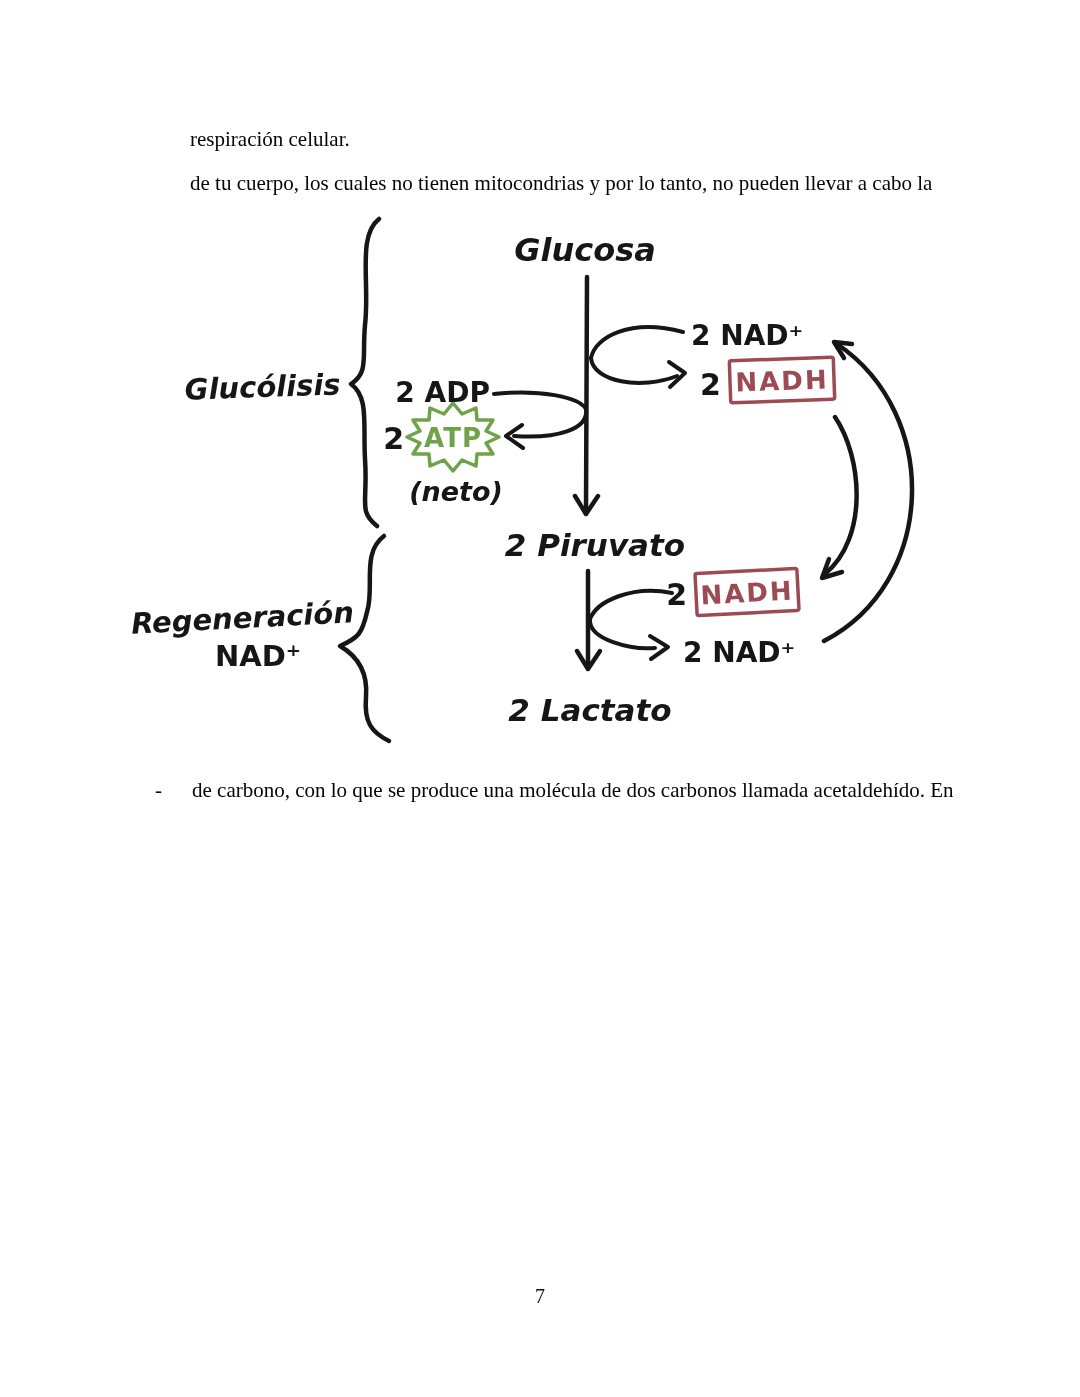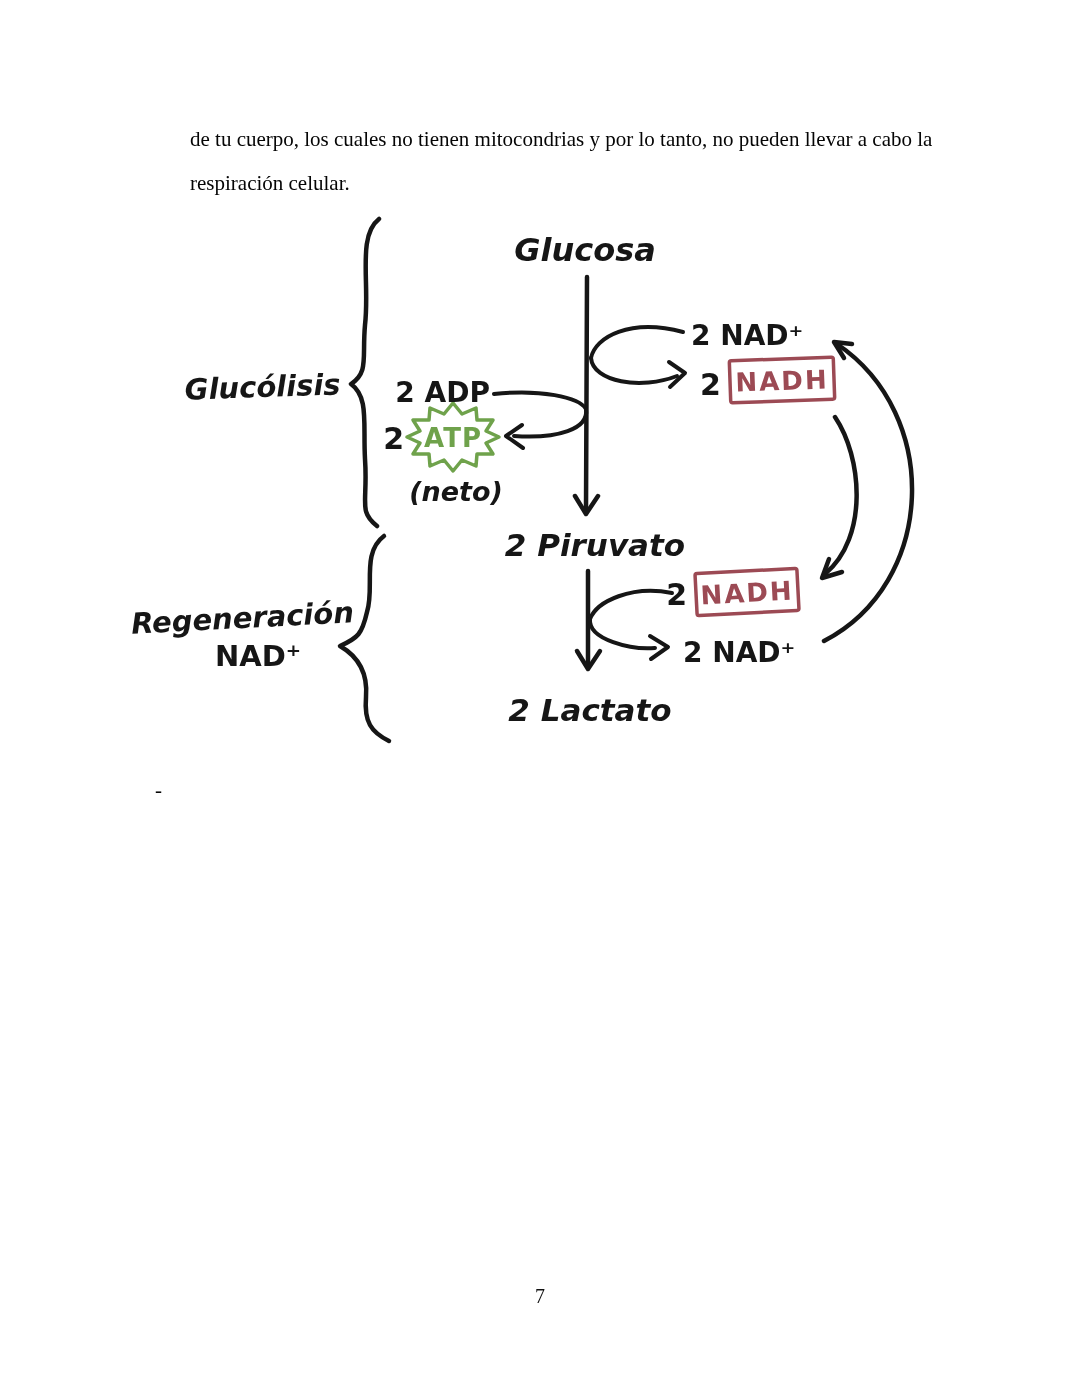--- a/index.html
+++ b/index.html
@@ -19,22 +19,22 @@
   .green-text{fill:#6fa24b;}
   .maroon-stroke{fill:none;stroke:#9c4a54;stroke-width:3.5;}
   .maroon-text{fill:#9c4a54;}
 </style>
 </head>
 <body>
 
 <div class="page">
 
   <div class="para" style="left:190px;top:117px;width:765px;">
+    <div class="jline last">respiración celular.</div>
     <div class="jline" style="white-space: nowrap; word-spacing: 0px;">de tu cuerpo, los cuales no tienen mitocondrias y por lo tanto, no pueden llevar a cabo la</div>
-    <div class="jline last">respiración celular.</div>
   </div>
 
   <svg style="left:138px;top:205px;" width="835" height="560" viewBox="0 0 835 560">
 
     <path class="ink" d="M 241,14 C 219,31 232,78 227,120 C 224,153 231,167 213,179 C 231,192 225,218 227,254 C 230,298 220,306 239,321"></path>
 
     <path class="ink" d="M 246,331 C 223,348 237,383 229,407 C 224,429 220,433 202,441 C 221,452 230,468 228,492 C 226,517 233,527 251,536"></path>
 
     <path class="ink" d="M 449,72 C 448,160 449,240 448,304"></path>
     <path class="ink" d="M 437,291 L 448,309 L 460,291"></path>
@@ -81,16 +81,17 @@
     <text class="hw green-text" x="315" y="242" font-size="26" text-anchor="middle" letter-spacing="1">ATP</text>
     <text class="hw-i" x="318" y="296" font-size="27" text-anchor="middle">(neto)</text>
 
     <text class="hw" x="549" y="400" font-size="30" text-anchor="end">2</text>
     <text class="hw maroon-text" x="609" y="397" font-size="26" text-anchor="middle" letter-spacing="2" transform="rotate(-3 609 387)">NADH</text>
     <text class="hw" x="545" y="457" font-size="28">2 NAD⁺</text>
   </svg>
 
   <div class="bullet-marker" style="left:155px;top:768px;">-</div>
   <div class="para" style="left:192px;top:768px;width:763px;">
+    <div class="jline" style="white-space: nowrap; word-spacing: 0px;">de carbono, con lo que se produce una molécula de dos carbonos llamada acetaldehído. En</div>
   </div>
 
   <div class="pagenum" style="top:1285px;">7</div>
 </div>
 
 </body></html>

